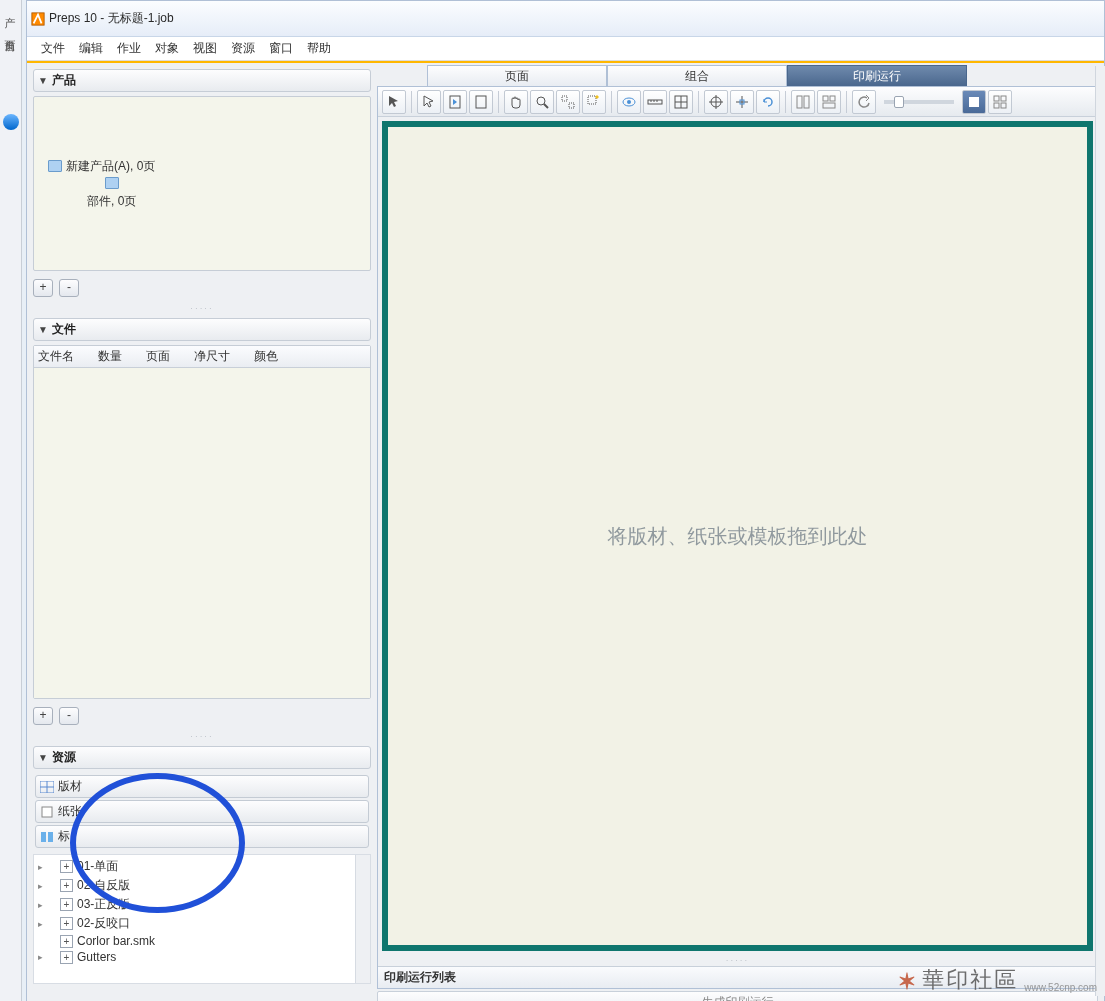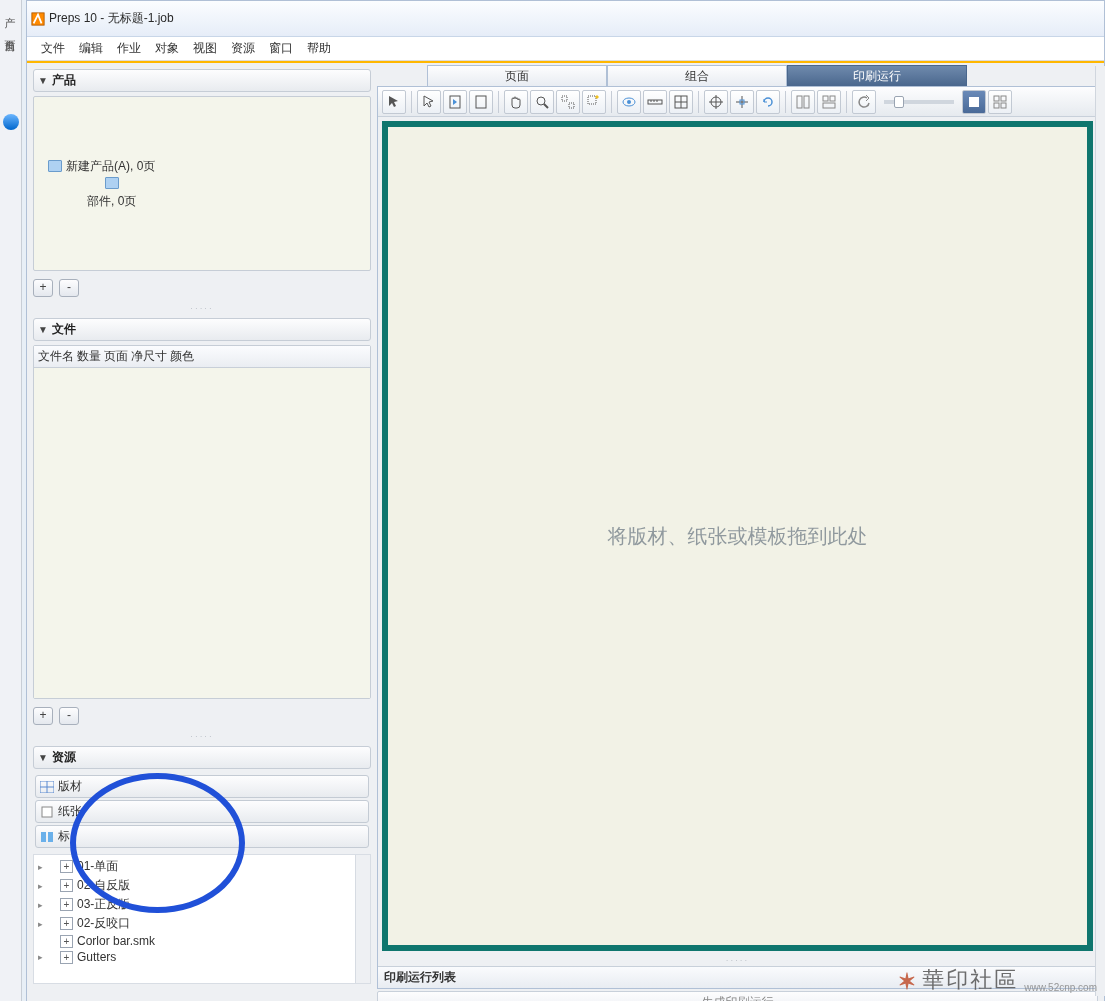--- a/index.html
+++ b/index.html
@@ -33,21 +33,21 @@
 .red-strip { width:4px; background:#c75a5a; margin-right:10px; }
 .tree-row { display:flex; align-items:center; gap:4px; padding:1px 0; color:#333;}
 .tree-row .pages-ic { display:inline-block; width:14px; height:12px; background:#aed1f2; border:1px solid #6a9ccc; border-radius:1px;}
 .indent1 { margin-left:20px;flex-direction:column; }
 
 .btn-row { display:flex; gap:6px; margin:4px 0 2px 0; }
 .sq-btn { width:20px; height:18px; border:1px solid #a8b0bc; border-radius:3px; background:linear-gradient(#fdfdfe,#e4e8ee); text-align:center; line-height:15px; font-size:12px; color:#444; cursor:default;}
 
 .grab-dots { text-align:center; color:#b8bdc5; letter-spacing:2px; font-size:8px; padding:1px 0;}
 
-.file-table .hdr { display:flex; background:linear-gradient(#fbfcfe,#eaedf2); border-bottom:1px solid #c8cfd8; padding:2px 4px; gap:3px; color:#333;}
+.file-table .hdr { display:flex; background:linear-gradient(#fbfcfe,#eaedf2); border-bottom:1px solid #c8cfd8; padding:2px 4px; gap:24px; color:#333;}
 .file-body { height: 330px; background:#f4f5eb; }
 
 .res-tabs { display:flex; flex-direction:column; gap:2px; padding:2px;}
 .res-tab { display:flex; align-items:center; gap:4px; padding:2px 4px; background:linear-gradient(#fdfdfe,#e8ebef); border:1px solid #c4cbd4; border-radius:3px; color:#333; cursor:default;}
 .res-tab .ic { width:14px; height:12px; display:inline-block;}
 
 .tree-list { border:1px solid #d8ddE4; background:#fff; position:relative; padding:2px 0; }
 .tree-item { display:flex; align-items:center; gap:4px; padding:1px 4px; color:#333; }
 .tree-item .expand { width:13px; height:13px; border:1px solid #9aa4b2; background:#fff; text-align:center; line-height:11px; font-size:10px; color:#555; margin-left:10px;}
 .tree-item .chev { color:#888; font-size:9px; width:8px;}

